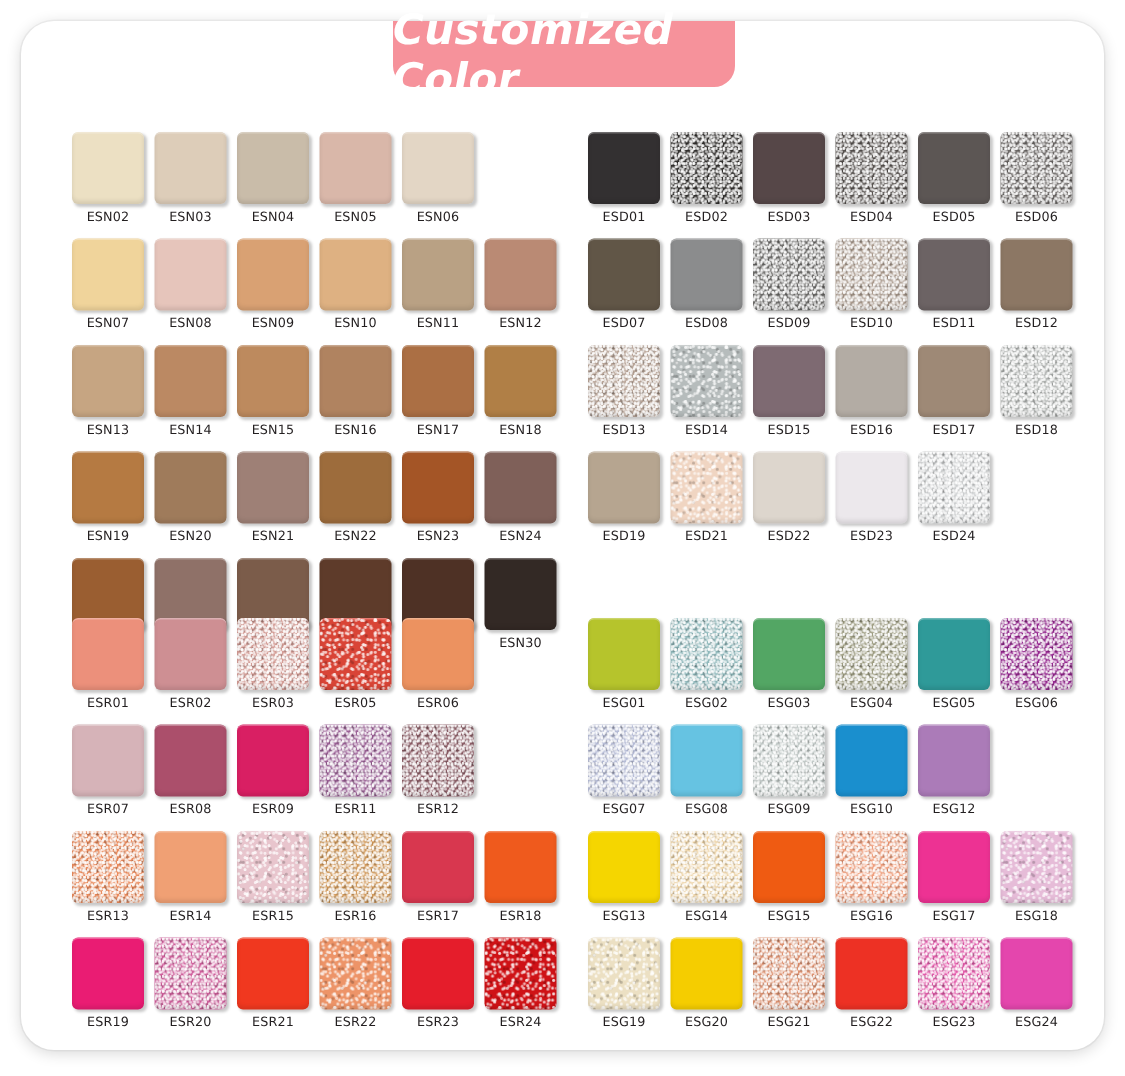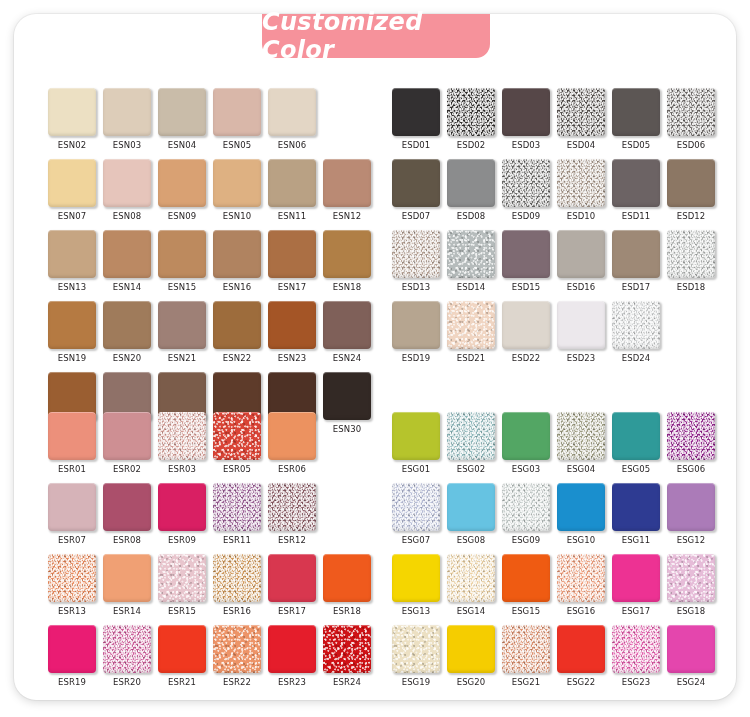--- a/index.html
+++ b/index.html
@@ -40,21 +40,21 @@
     height: 44px;
     background: #f6929b;
     border-radius: 0 0 14px 14px;
     display: flex;
     align-items: center;
     justify-content: center;
     z-index: 4;
   }
   .banner-text {
     color: #ffffff;
-    font-size: 24px;
+    font-size: 28px;
     font-style: italic;
     font-weight: bold;
     letter-spacing: 0.3px;
     font-family: "DejaVu Sans", sans-serif;
   }
 
   
   .group {
     position: absolute;
   }
@@ -507,24 +507,20 @@
           </div>
           <div class="cell">
             <div class="swatch glitter heavy-glitter" style="background: rgb(195, 203, 201);"></div>
             <div class="label">ESG09</div>
           </div>
           <div class="cell">
             <div class="swatch" style="background: rgb(26, 143, 206);"></div>
             <div class="label">ESG10</div>
           </div>
           <div class="cell">
-            <div class="swatch" style="background: rgb(46, 59, 146);"></div>
-            <div class="label">ESG11</div>
-          </div>
-          <div class="cell">
             <div class="swatch" style="background: rgb(171, 123, 184);"></div>
             <div class="label">ESG12</div>
           </div>
         </div>
         <div class="grid-row">
           <div class="cell">
             <div class="swatch" style="background: rgb(245, 214, 0);"></div>
             <div class="label">ESG13</div>
           </div>
           <div class="cell">

